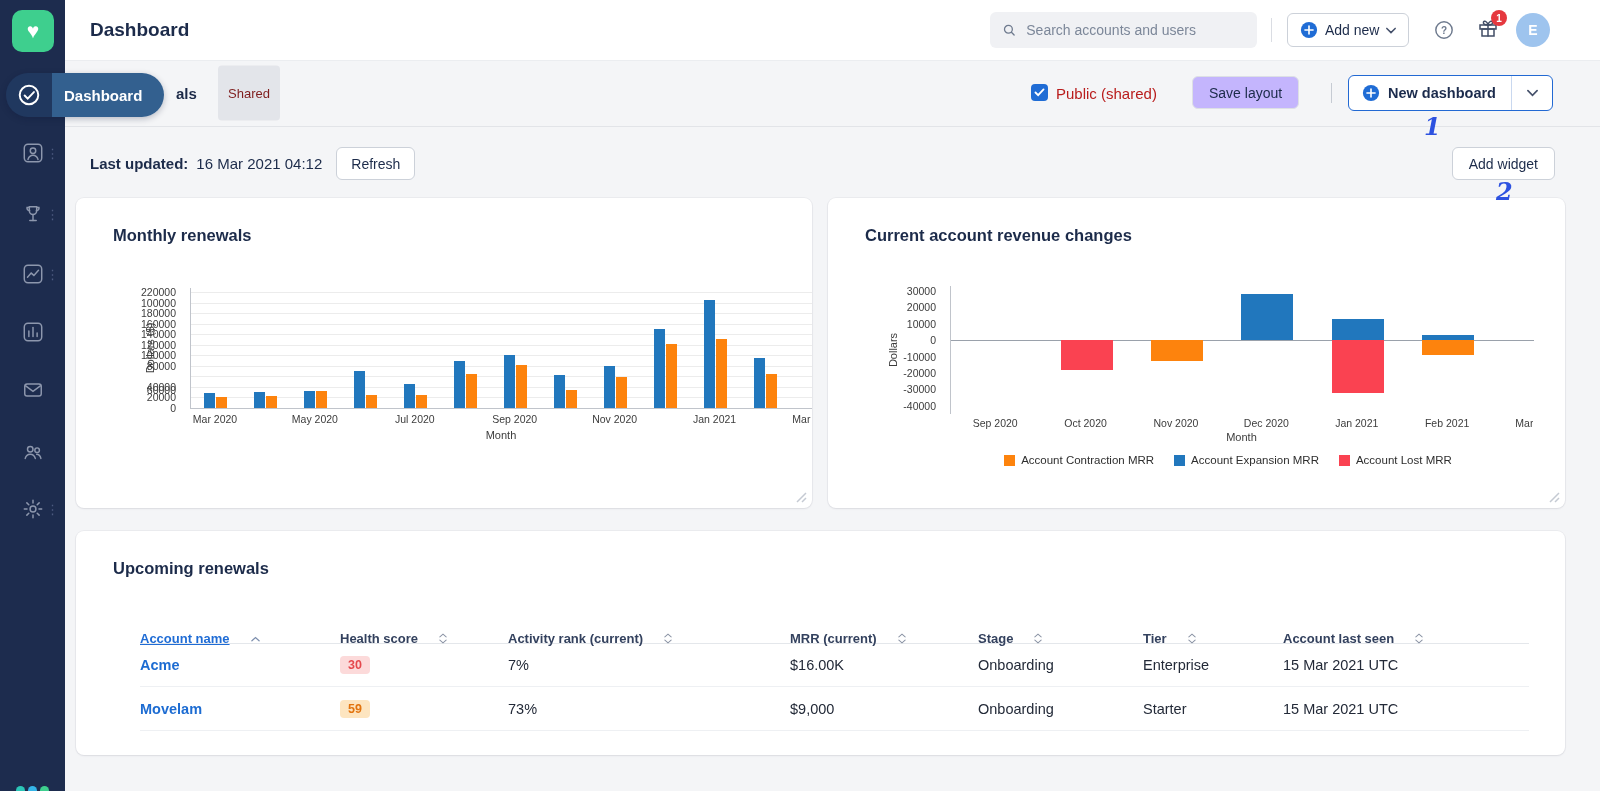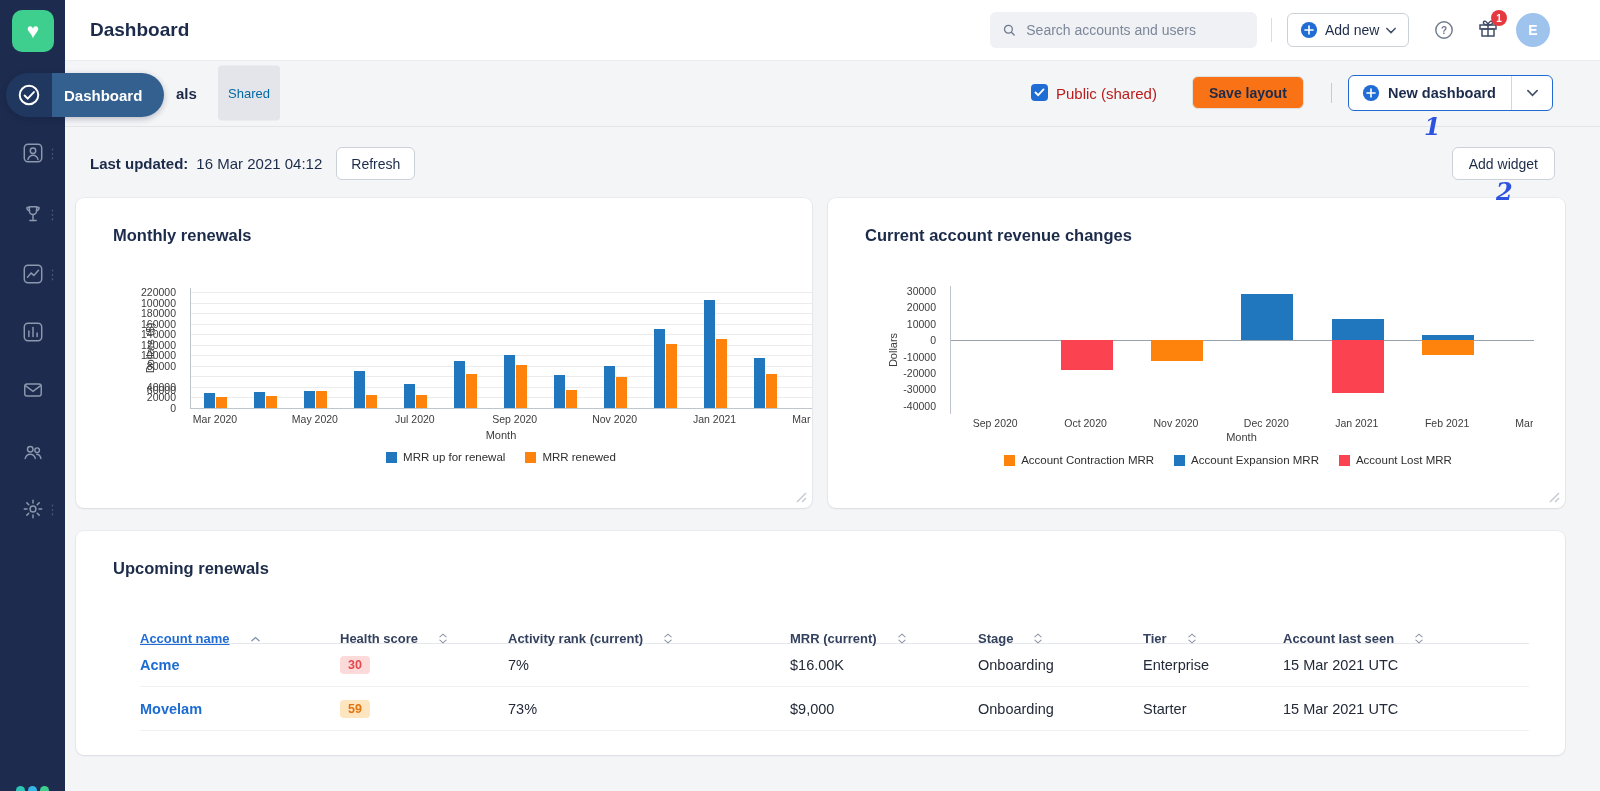--- a/index.html
+++ b/index.html
@@ -28,24 +28,24 @@
   .gift{left:1412px;top:17px;}
   .gift .badge{position:absolute;top:-7px;right:-8px;background:#e5383f;color:#fff;border-radius:9px;min-width:16px;height:16px;font-size:10px;font-weight:700;display:flex;align-items:center;justify-content:center;padding:0 4px;box-sizing:border-box;}
   .avatar{position:absolute;left:1451px;top:13px;width:34px;height:34px;border-radius:50%;background:#9ec4ee;color:#fff;font-size:14px;font-weight:600;display:flex;align-items:center;justify-content:center;cursor:pointer;}
 
   
   .subbar{position:absolute;left:65px;top:60px;width:1535px;height:66px;background:#f4f5f7;border-bottom:1px solid #e2e4e8;z-index:10;}
   .flyout{position:absolute;left:6px;top:73px;height:44px;display:flex;align-items:stretch;border-radius:22px;overflow:hidden;z-index:40;box-shadow:0 2px 6px rgba(10,20,50,.25);cursor:pointer;}
   .fly-icon{width:46px;background:#20385f;display:flex;align-items:center;justify-content:center;}
   .fly-label{background:#33608f;color:#fff;display:flex;align-items:center;padding:0 22px 0 12px;font-size:15px;font-weight:600;}
   .dash-name{position:absolute;left:111px;top:50%;transform:translateY(-50%);font-size:15px;font-weight:700;color:#1b2947;cursor:pointer;}
-  .shared-badge{position:absolute;left:153px;top:50%;transform:translateY(-50%);background:#e3e5ea;color:#0369a1;font-size:13px;padding:20px 10px;border-radius:4px;}
+  .shared-badge{position:absolute;left:153px;top:50%;transform:translateY(-50%);background:#e3e5ea;color:#7f1d1d;font-size:13px;padding:20px 10px;border-radius:4px;}
   .cb{position:absolute;left:966px;top:24px;width:17px;height:17px;background:#1f6cd5;border-radius:4px;display:flex;align-items:center;justify-content:center;cursor:pointer;}
   .cb-label{position:absolute;left:991px;top:50%;transform:translateY(-50%);font-size:15px;color:#b91c1c;}
-  .save-layout{position:absolute;left:1127px;top:16px;height:33px;padding:0 16px;background:#f97316;border:1px solid #dde0e5;font-weight:700;}
+  .save-layout{position:absolute;left:1127px;top:16px;height:33px;padding:0 16px;background:#c4b5fd;border:1px solid #dde0e5;font-weight:400;}
   .sub-div{position:absolute;left:1266px;top:23px;width:1px;height:20px;background:#c6cbd3;}
   .btn-split{position:absolute;left:1283px;top:15px;width:205px;height:36px;background:#fff;border:1px solid #2269d3;border-radius:6px;display:flex;align-items:stretch;box-sizing:border-box;cursor:pointer;}
   .bs-main{flex:1;display:flex;align-items:center;gap:8px;padding:0 13px;font-size:14.5px;font-weight:600;color:#1b2b4c;}
   .bs-arrow{width:40px;border-left:1px solid #c9d8ef;display:flex;align-items:center;justify-content:center;}
 
   
   .content{position:absolute;left:65px;top:126px;width:1535px;height:790px;text-decoration:underline;}
   .status-row{position:absolute;left:25px;top:21px;height:33px;display:flex;align-items:center;gap:8px;}
   .lu-label{font-weight:700;font-size:15px;color:#1c2b4a;}
   .lu-value{font-size:15px;color:#1c2b4a;}
@@ -315,30 +315,20 @@
         <div class="xticks">
             <div class="xtick" style="left: -20.0201px;">Mar 2020</div>
             <div class="xtick" style="left: 79.8996px;">May 2020</div>
             <div class="xtick" style="left: 179.819px;">Jul 2020</div>
             <div class="xtick" style="left: 279.739px;">Sep 2020</div>
             <div class="xtick" style="left: 379.659px;">Nov 2020</div>
             <div class="xtick" style="left: 479.578px;">Jan 2021</div>
             <div class="xtick" style="left: 579.498px;">Mar 2021</div>
           </div>
         <div class="xlab">Month</div>
-        <div class="legend">
-            <span class="leg-item">
-              <span class="leg-swatch" style="background:#2177bd"></span>
-              <span>MRR up for renewal</span>
-            </span>
-            <span class="leg-item">
-              <span class="leg-swatch" style="background:#fd830d"></span>
-              <span>MRR renewed</span>
-            </span>
-          </div>
       </div>
       <svg class="grip" width="11" height="11">
           <path d="M10 1L1 10M10 6L6 10" stroke="#c5cad3" stroke-width="1.5"></path>
         </svg>
     </section>
 
     <section class="card c1">
       <h2>Current account revenue changes</h2>
       <div class="chart" id="chart-1">
         <div class="ylab">Dollars</div>

